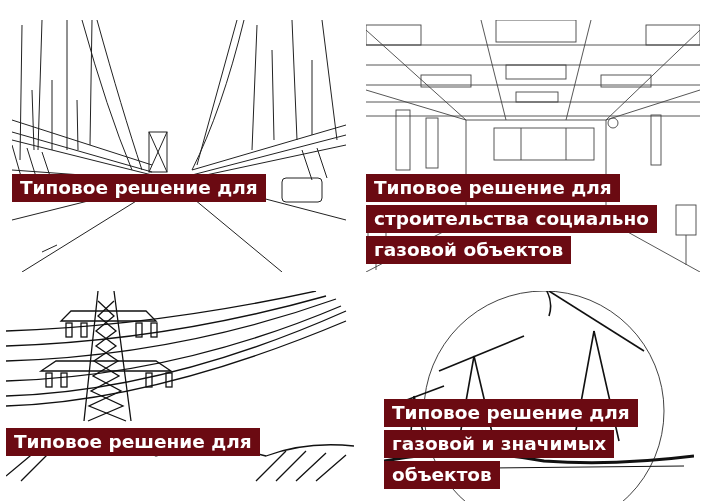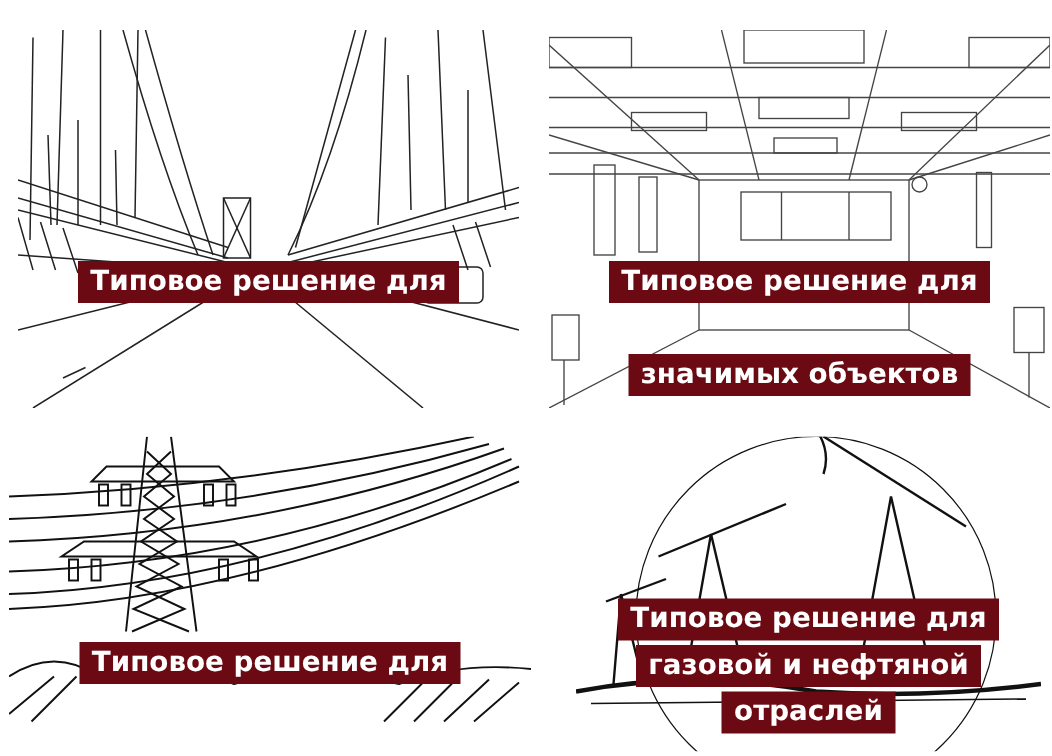--- a/index.html
+++ b/index.html
@@ -1,20 +1,20 @@
 <!DOCTYPE html>
 <html><head>
 <meta charset="utf-8">
 <style>
   html, body { margin:0; padding:0; background:#ffffff; }
   body { width:701px; height:504px; position:relative; overflow:hidden; font-family:"DejaVu Sans", sans-serif; }
   .card { position:absolute; overflow:hidden; background:#fff; cursor:pointer; }
   .card svg.art { position:absolute; left:0; top:0; width:100%; height:100%; }
   .label {
-    position:absolute; left:0; right:0; text-align:center;
+    position:absolute; left:0; right:0; text-align:left;
     line-height:31px; font-weight:bold; font-size:18.5px; color:#ffffff;
   }
   .label span.line {
     background:#6b0a12; padding:3px 8px 4px 8px;
     box-decoration-break:clone; -webkit-box-decoration-break:clone;
     white-space:nowrap;
   }
   #c1 { left:12px; top:20px; width:334px; height:252px; }
   #c2 { left:366px; top:20px; width:334px; height:252px; }
   #c3 { left:6px; top:291px; width:348px; height:210px; }
@@ -116,22 +116,22 @@
         <line x1="334" y1="252" x2="240" y2="200"></line>
 
       <rect x="2" y="190" width="18" height="30"></rect>
         <rect x="310" y="185" width="20" height="30"></rect>
       <line x1="10" y1="220" x2="10" y2="250"></line>
         <line x1="320" y1="215" x2="320" y2="245"></line>
     </g>
   </svg>
   <div class="label">
     <span class="line">Типовое решение для</span><br>
-    <br>
-    <span class="line">значимых объектов</span>
+    <span class="line">строительства социально</span><br>
+    <span class="line">газовой объектов</span>
   </div>
 </div>
 
 <div class="card" id="c3">
   <svg class="art" viewBox="0 0 348 210">
     <g stroke="#111" stroke-width="1.3" fill="none">
 
       <path d="M92 0 L78 130 M108 0 L125 130"></path>
       <path d="M92 10 L108 25 L90 40 L110 55 L88 70 L113 85 L85 100 L117 115 L82 130"></path>
       <path d="M108 10 L92 25 L110 40 L90 55 L112 70 L87 85 L115 100 L83 115 L120 130"></path>
@@ -178,16 +178,16 @@
 
       <path d="M20 110 L60 95"></path>
         <path d="M30 105 L25 165 M30 105 L45 165"></path>
 
       <path d="M0 170 Q80 155 160 170 Q230 175 310 165" stroke-width="3"></path>
       <path d="M10 178 L300 175" stroke-width="1"></path>
     </g>
   </svg>
   <div class="label">
     <span class="line">Типовое решение для</span><br>
-    <span class="line">газовой и нефтяной</span><br>
-    <span class="line">отраслей</span>
+    <span class="line">газовой и значимых</span><br>
+    <span class="line">объектов</span>
   </div>
 </div>
 
 </body></html>

